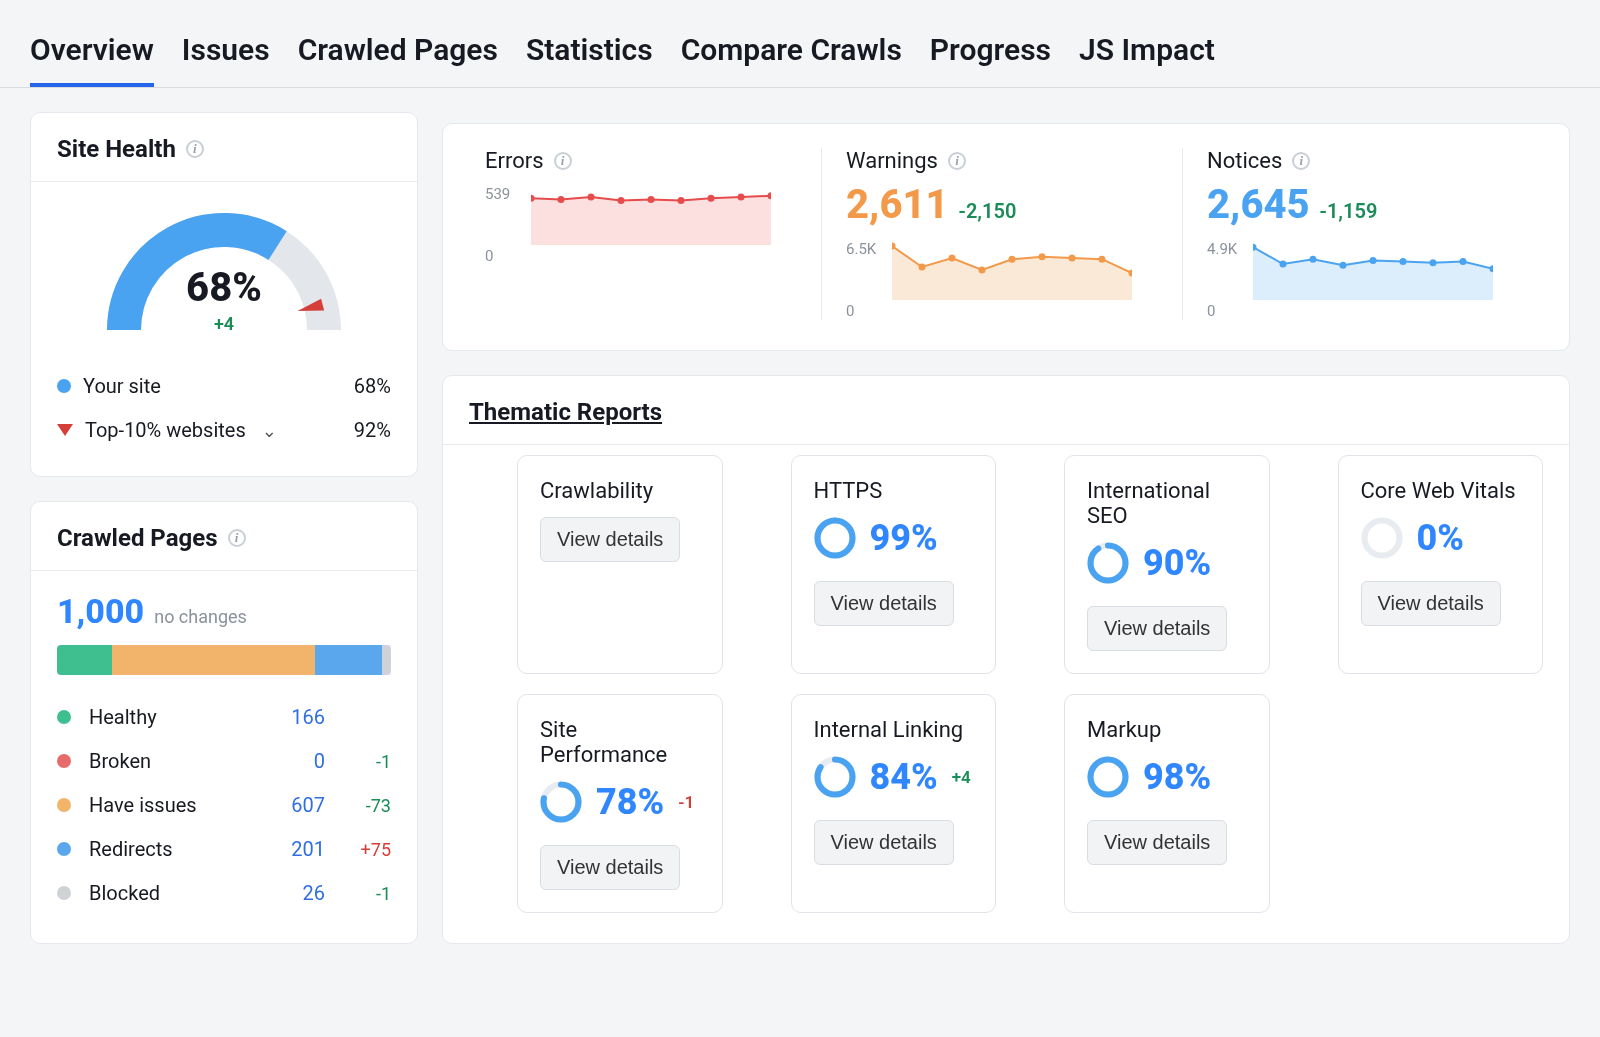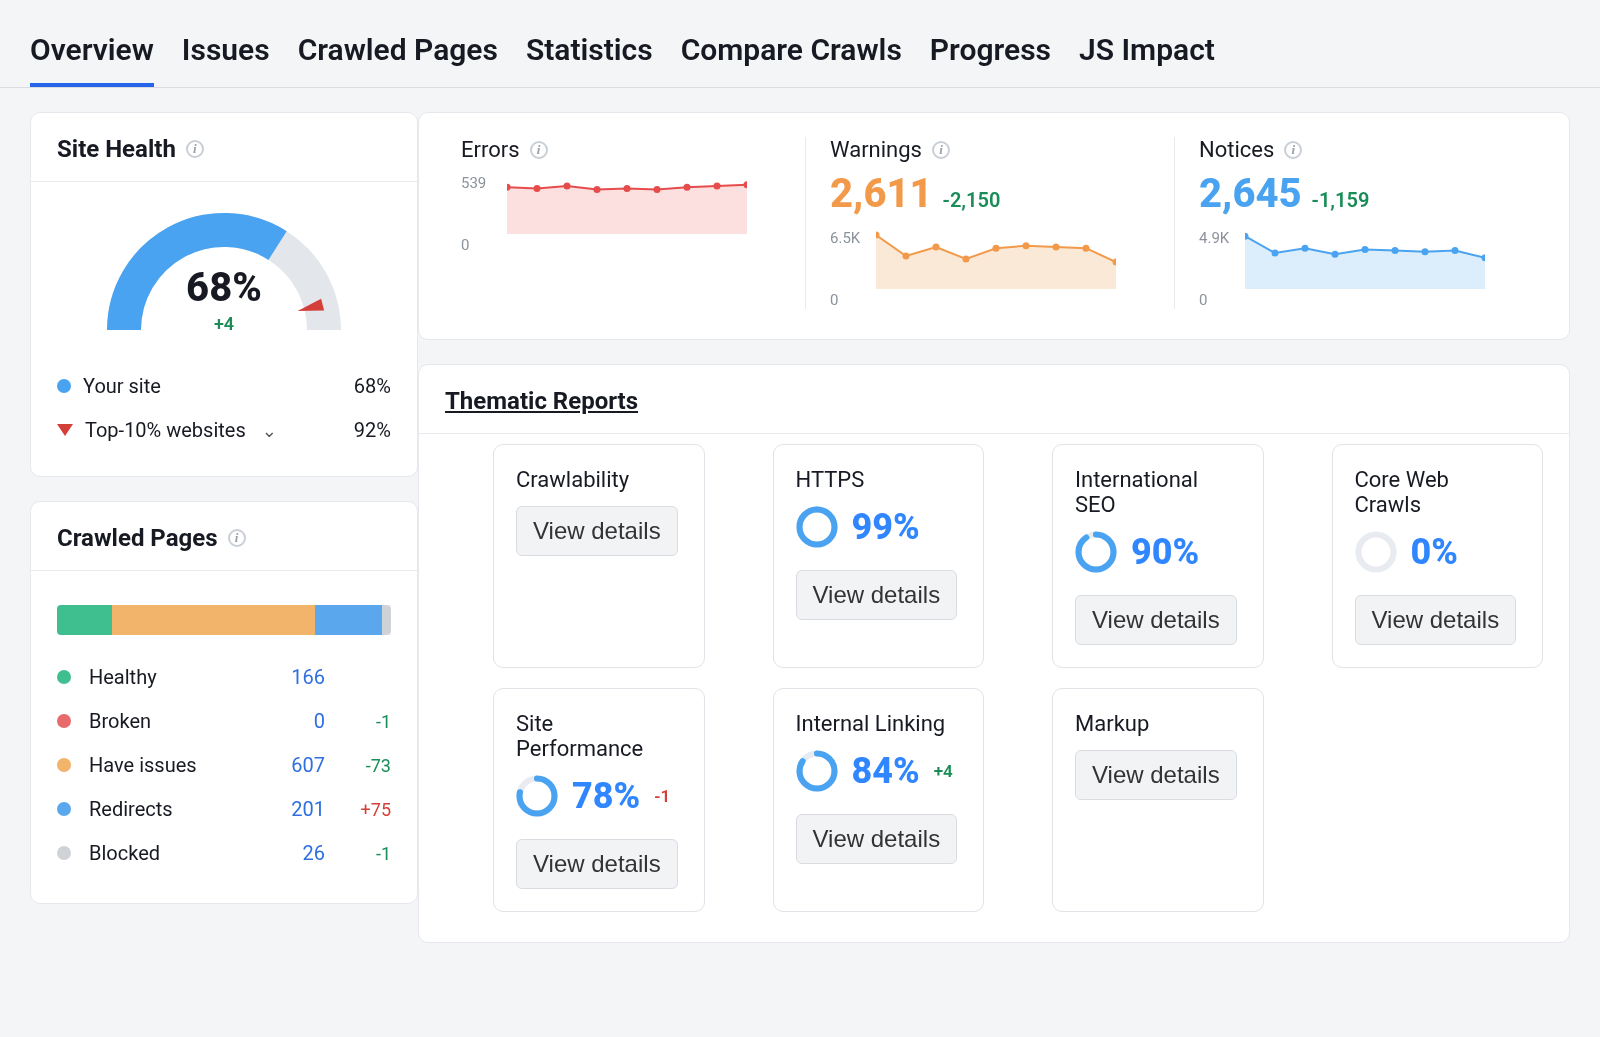--- a/index.html
+++ b/index.html
@@ -21,21 +21,23 @@
   font-weight: 600;
   color: #171a22;
   padding-bottom: 16px;
   cursor: pointer;
 }
 .tab.active {
   border-bottom: 4px solid #2563eb;
 }
 .layout {
   display: flex;
+  gap: 24px;
   padding: 24px 30px 40px 30px;
+  align-items: flex-end;
 }
 .left-col { width: 388px; flex: 0 0 388px; display: flex; flex-direction: column; gap: 24px;}
 .right-col { flex: 1; display: flex; flex-direction: column; gap: 24px;}
 .card {
   background: #fff;
   border: 1px solid #e5e8ec;
   border-radius: 10px;
 }
 .card-title {
   font-size: 24px;
@@ -92,21 +94,21 @@
 .axis-top{ position:absolute; left:0; top:0; font-size:15px; color:#8b929c;}
 .axis-bot{ position:absolute; left:0; bottom:0; font-size:15px; color:#8b929c;}
 
 .thematic-grid{ display:grid; grid-template-columns: repeat(4, 1fr); gap: 20px; padding: 10px 26px 30px 26px;}
 .theme-card{ border:1px solid #e0e3e8; border-radius:10px; padding: 22px 22px 22px 22px; margin-left: 48px;}
 .theme-title{ font-size: 22px; color:#171a22; margin-bottom: 14px;}
 .theme-val{ display:flex; align-items:center; gap:14px; margin-bottom: 22px;}
 .theme-pct{ font-size: 36px; font-weight: 800; color:#2f86ff;}
 .theme-delta{ font-size:17px; font-weight:600;}
 .ring{ width:42px; height:42px; }
-.btn{ background:#f1f3f5; border:1px solid #d9dde2; border-radius:6px; padding:10px 16px; font-size:24px; font-weight:500; color:#333; cursor:pointer;}
+.btn{ background:#f1f3f5; border:1px solid #d9dde2; border-radius:6px; padding:10px 16px; font-size:20px; font-weight:500; color:#333; cursor:pointer;}
 .sect-title{ font-size:24px; font-weight:700; padding: 22px 26px 18px 26px; border-bottom:1px solid #e8eaee;text-decoration:underline;}
 </style>
 </head>
 <body>
 
 <div class="tabs" id="tabbar">
     <div class="tab active">Overview</div>
     <div class="tab">Issues</div>
     <div class="tab">Crawled Pages</div>
     <div class="tab">Statistics</div>
@@ -154,20 +156,24 @@
         </div>
       </div>
     </div>
 
     <div class="card">
       <div class="card-title">
         <span>Crawled Pages</span>
         <span class="info-icon">i</span>
       </div>
       <div class="cp-body">
+        <div class="cp-total">
+          <span class="num">1,000</span>
+          <span class="note">no changes</span>
+        </div>
         <div class="bar" id="cp-bar">
             <div class="seg" style="width: 16.6%; background: rgb(63, 191, 143);"></div>
             <div class="seg" style="width: 0%; background: rgb(232, 106, 106);"></div>
             <div class="seg" style="width: 60.7%; background: rgb(242, 179, 107);"></div>
             <div class="seg" style="width: 20.1%; background: rgb(90, 167, 238);"></div>
             <div class="seg" style="width: 2.6%; background: rgb(207, 211, 216);"></div>
           </div>
         <div id="cp-rows">
             <div class="cp-row">
               <span class="dot" style="background:#3fbf8f"></span>
@@ -308,21 +314,21 @@
       <div class="theme-val">
         <svg class="ring" viewBox="0 0 48 48">
           <circle cx="24" cy="24" r="20" stroke="#e8ebef" stroke-width="7" fill="none"></circle>
           <circle cx="24" cy="24" r="20" stroke="#4aa3f0" stroke-width="7" fill="none" stroke-dasharray="125.66370614359172" stroke-dashoffset="12.566370614359169" transform="rotate(-90 24 24)" stroke-linecap="round"></circle>
         </svg>
         <span class="theme-pct">90%</span>
 
       </div>
       <button class="btn">View details</button></div>
           <div class="theme-card">
-      <div class="theme-title">Core Web Crawls</div>
+      <div class="theme-title">Core Web Vitals</div>
       <div class="theme-val">
         <svg class="ring" viewBox="0 0 48 48">
           <circle cx="24" cy="24" r="20" stroke="#e8ebef" stroke-width="7" fill="none"></circle>
           <circle cx="24" cy="24" r="20" stroke="#e3e6ea" stroke-width="7" fill="none" stroke-dasharray="125.66370614359172" stroke-dashoffset="125.66370614359172" transform="rotate(-90 24 24)" stroke-linecap="round"></circle>
         </svg>
         <span class="theme-pct">0%</span>
 
       </div>
       <button class="btn">View details</button></div>
           <div class="theme-card">
@@ -342,17 +348,25 @@
         <svg class="ring" viewBox="0 0 48 48">
           <circle cx="24" cy="24" r="20" stroke="#e8ebef" stroke-width="7" fill="none"></circle>
           <circle cx="24" cy="24" r="20" stroke="#4aa3f0" stroke-width="7" fill="none" stroke-dasharray="125.66370614359172" stroke-dashoffset="20.10619298297468" transform="rotate(-90 24 24)" stroke-linecap="round"></circle>
         </svg>
         <span class="theme-pct">84%</span>
         <span class="theme-delta" style="color:#1a8c57">+4</span>
       </div>
       <button class="btn">View details</button></div>
           <div class="theme-card">
       <div class="theme-title">Markup</div>
+      <div class="theme-val">
+        <svg class="ring" viewBox="0 0 48 48">
+          <circle cx="24" cy="24" r="20" stroke="#e8ebef" stroke-width="7" fill="none"></circle>
+          <circle cx="24" cy="24" r="20" stroke="#4aa3f0" stroke-width="7" fill="none" stroke-dasharray="125.66370614359172" stroke-dashoffset="2.5132741228718367" transform="rotate(-90 24 24)" stroke-linecap="round"></circle>
+        </svg>
+        <span class="theme-pct">98%</span>
+
+      </div>
       <button class="btn">View details</button></div>
         </div>
     </div>
   </div>
 </div>
 
 </body></html>

